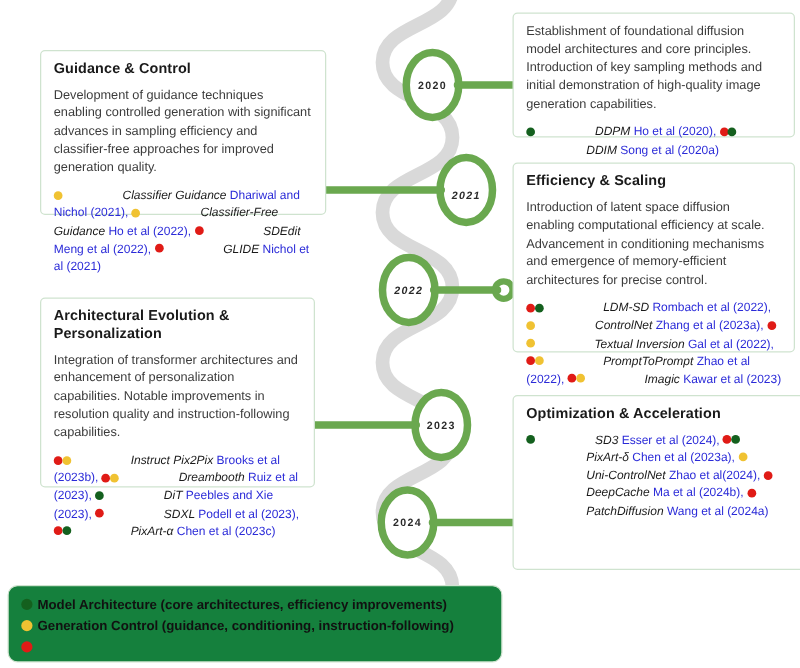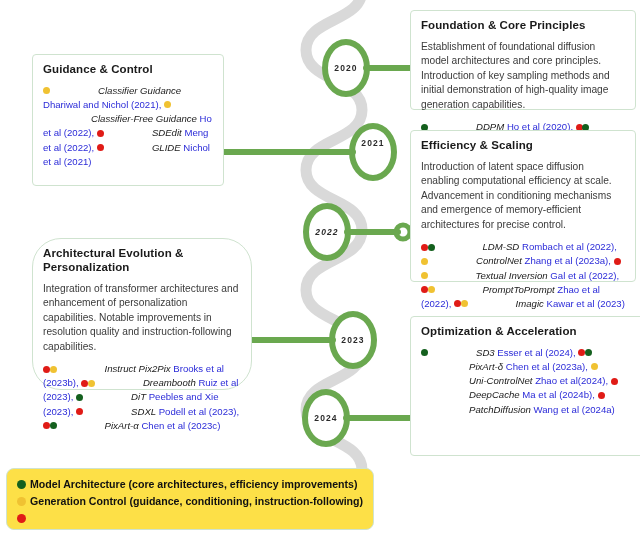--- a/index.html
+++ b/index.html
@@ -53,23 +53,23 @@
   .dot+.dot{margin-left:-0.5px;}
   .d-arch{background:#14601e;}
   .d-ctrl{background:#f0c232;}
   .d-train{background:#e01b16;}
   .refsep{color:#2b2bd8;}
 
   
   #legend{
     position:absolute;
     left:6px;top:468px;
-    width:368px;height:62px;
+    width:396px;height:62px;
     box-sizing:border-box;
-    background:#fde047;
+    background:#15803d;
     border:1px solid #cfe3cf;
     border-radius:8px;
     padding:7px 10px;
   }
   .legend-row{
     font-size:10.6px;
     font-weight:bold;
     color:#111;
     line-height:17px;
     white-space:nowrap;
@@ -129,40 +129,40 @@
     </g>
 
     <g>
       <ellipse cx="326" cy="418" rx="21" ry="26" fill="#ffffff" stroke="#6aa84f" stroke-width="6"></ellipse>
       <path d="M 346 418 L 593 418" stroke="#6aa84f" stroke-width="6" stroke-linecap="round"></path>
       <circle cx="598" cy="418" r="7" fill="none" stroke="#6aa84f" stroke-width="5"></circle>
     </g>
   </svg>
 
   <div class="year-label" style="left:346px;top:68px;">2020</div>
-  <div class="year-label" style="left:373px;top:143px;">2021</div>
+  <div class="year-label" style="left:373px;top:156px;font-style:italic;">2021</div>
   <div class="year-label" style="left:327px;top:232px;font-style:italic;">2022</div>
   <div class="year-label" style="left:353px;top:340px;">2023</div>
   <div class="year-label" style="left:326px;top:418px;">2024</div>
 
   <div class="card" id="card-foundation" style="left:410px;top:10px;  width:226px;height:100px;">
-      <div class="card-title">Foundation &amp; Core Principles</div>
       <div class="card-desc">Establishment of foundational diffusion model architectures and core principles. Introduction of key sampling methods and initial demonstration of high-quality image generation capabilities.</div>
       <div class="refs"><span class="ref"><span class="dot d-arch"></span><span class="nm">DDPM </span><span class="au">Ho et al (2020)</span></span><span class="refsep">, </span><span class="ref"><span class="dot d-train"></span><span class="dot d-arch"></span><span class="nm">DDIM </span><span class="au">Song et al (2020a)</span></span></div>
     </div>
-  <div class="card" id="card-guidance" style="left:32px; top:54px;  width:192px;height:132px;">
+  <div class="card" id="card-guidance" style="left:32px; top:40px;  width:229px;height:132px;">
       <div class="card-title">Guidance &amp; Control</div>
+      <div class="card-desc">Development of guidance techniques enabling controlled generation with significant advances in sampling efficiency and classifier-free approaches for improved generation quality.</div>
       <div class="refs"><span class="ref"><span class="dot d-ctrl"></span><span class="nm">Classifier Guidance </span><span class="au">Dhariwal and Nichol (2021)</span></span><span class="refsep">, </span><span class="ref"><span class="dot d-ctrl"></span><span class="nm">Classifier-Free Guidance </span><span class="au">Ho et al (2022)</span></span><span class="refsep">, </span><span class="ref"><span class="dot d-train"></span><span class="nm">SDEdit </span><span class="au">Meng et al (2022)</span></span><span class="refsep">, </span><span class="ref"><span class="dot d-train"></span><span class="nm">GLIDE </span><span class="au">Nichol et al (2021)</span></span></div>
     </div>
   <div class="card" id="card-efficiency" style="left:410px;top:130px; width:226px;height:152px;">
       <div class="card-title">Efficiency &amp; Scaling</div>
       <div class="card-desc">Introduction of latent space diffusion enabling computational efficiency at scale. Advancement in conditioning mechanisms and emergence of memory-efficient architectures for precise control.</div>
       <div class="refs"><span class="ref"><span class="dot d-train"></span><span class="dot d-arch"></span><span class="nm">LDM-SD </span><span class="au">Rombach et al (2022)</span></span><span class="refsep">, </span><span class="ref"><span class="dot d-ctrl"></span><span class="nm">ControlNet </span><span class="au">Zhang et al (2023a)</span></span><span class="refsep">, </span><span class="ref"><span class="dot d-train"></span><span class="dot d-ctrl"></span><span class="nm">Textual Inversion </span><span class="au">Gal et al (2022)</span></span><span class="refsep">, </span><span class="ref"><span class="dot d-train"></span><span class="dot d-ctrl"></span><span class="nm">PromptToPrompt </span><span class="au">Zhao et al (2022)</span></span><span class="refsep">, </span><span class="ref"><span class="dot d-train"></span><span class="dot d-ctrl"></span><span class="nm">Imagic </span><span class="au">Kawar et al (2023)</span></span></div>
     </div>
-  <div class="card" id="card-architectural" style="left:32px; top:238px; width:220px;height:152px;border-radius:29px;">
+  <div class="card" id="card-architectural" style="left:32px; top:238px; width:220px;height:152px;">
       <div class="card-title">Architectural Evolution &amp; Personalization</div>
       <div class="card-desc">Integration of transformer architectures and enhancement of personalization capabilities. Notable improvements in resolution quality and instruction-following capabilities.</div>
       <div class="refs"><span class="ref"><span class="dot d-train"></span><span class="dot d-ctrl"></span><span class="nm">Instruct Pix2Pix </span><span class="au">Brooks et al (2023b)</span></span><span class="refsep">, </span><span class="ref"><span class="dot d-train"></span><span class="dot d-ctrl"></span><span class="nm">Dreambooth </span><span class="au">Ruiz et al (2023)</span></span><span class="refsep">, </span><span class="ref"><span class="dot d-arch"></span><span class="nm">DiT </span><span class="au">Peebles and Xie (2023)</span></span><span class="refsep">, </span><span class="ref"><span class="dot d-train"></span><span class="nm">SDXL </span><span class="au">Podell et al (2023)</span></span><span class="refsep">, </span><span class="ref"><span class="dot d-train"></span><span class="dot d-arch"></span><span class="nm">PixArt-α </span><span class="au">Chen et al (2023c)</span></span></div>
     </div>
   <div class="card" id="card-optimization" style="left:410px;top:316px; width:254px;height:140px;">
       <div class="card-title">Optimization &amp; Acceleration</div>
       <div class="refs"><span class="ref"><span class="dot d-arch"></span><span class="nm">SD3 </span><span class="au">Esser et al (2024)</span></span><span class="refsep">, </span><span class="ref"><span class="dot d-train"></span><span class="dot d-arch"></span><span class="nm">PixArt-δ </span><span class="au">Chen et al (2023a)</span></span><span class="refsep">, </span><span class="ref"><span class="dot d-ctrl"></span><span class="nm">Uni-ControlNet </span><span class="au">Zhao et al(2024)</span></span><span class="refsep">, </span><span class="ref"><span class="dot d-train"></span><span class="nm">DeepCache </span><span class="au">Ma et al (2024b)</span></span><span class="refsep">, </span><span class="ref"><span class="dot d-train"></span><span class="nm">PatchDiffusion </span><span class="au">Wang et al (2024a)</span></span></div>
     </div>
 
   <div id="legend">

